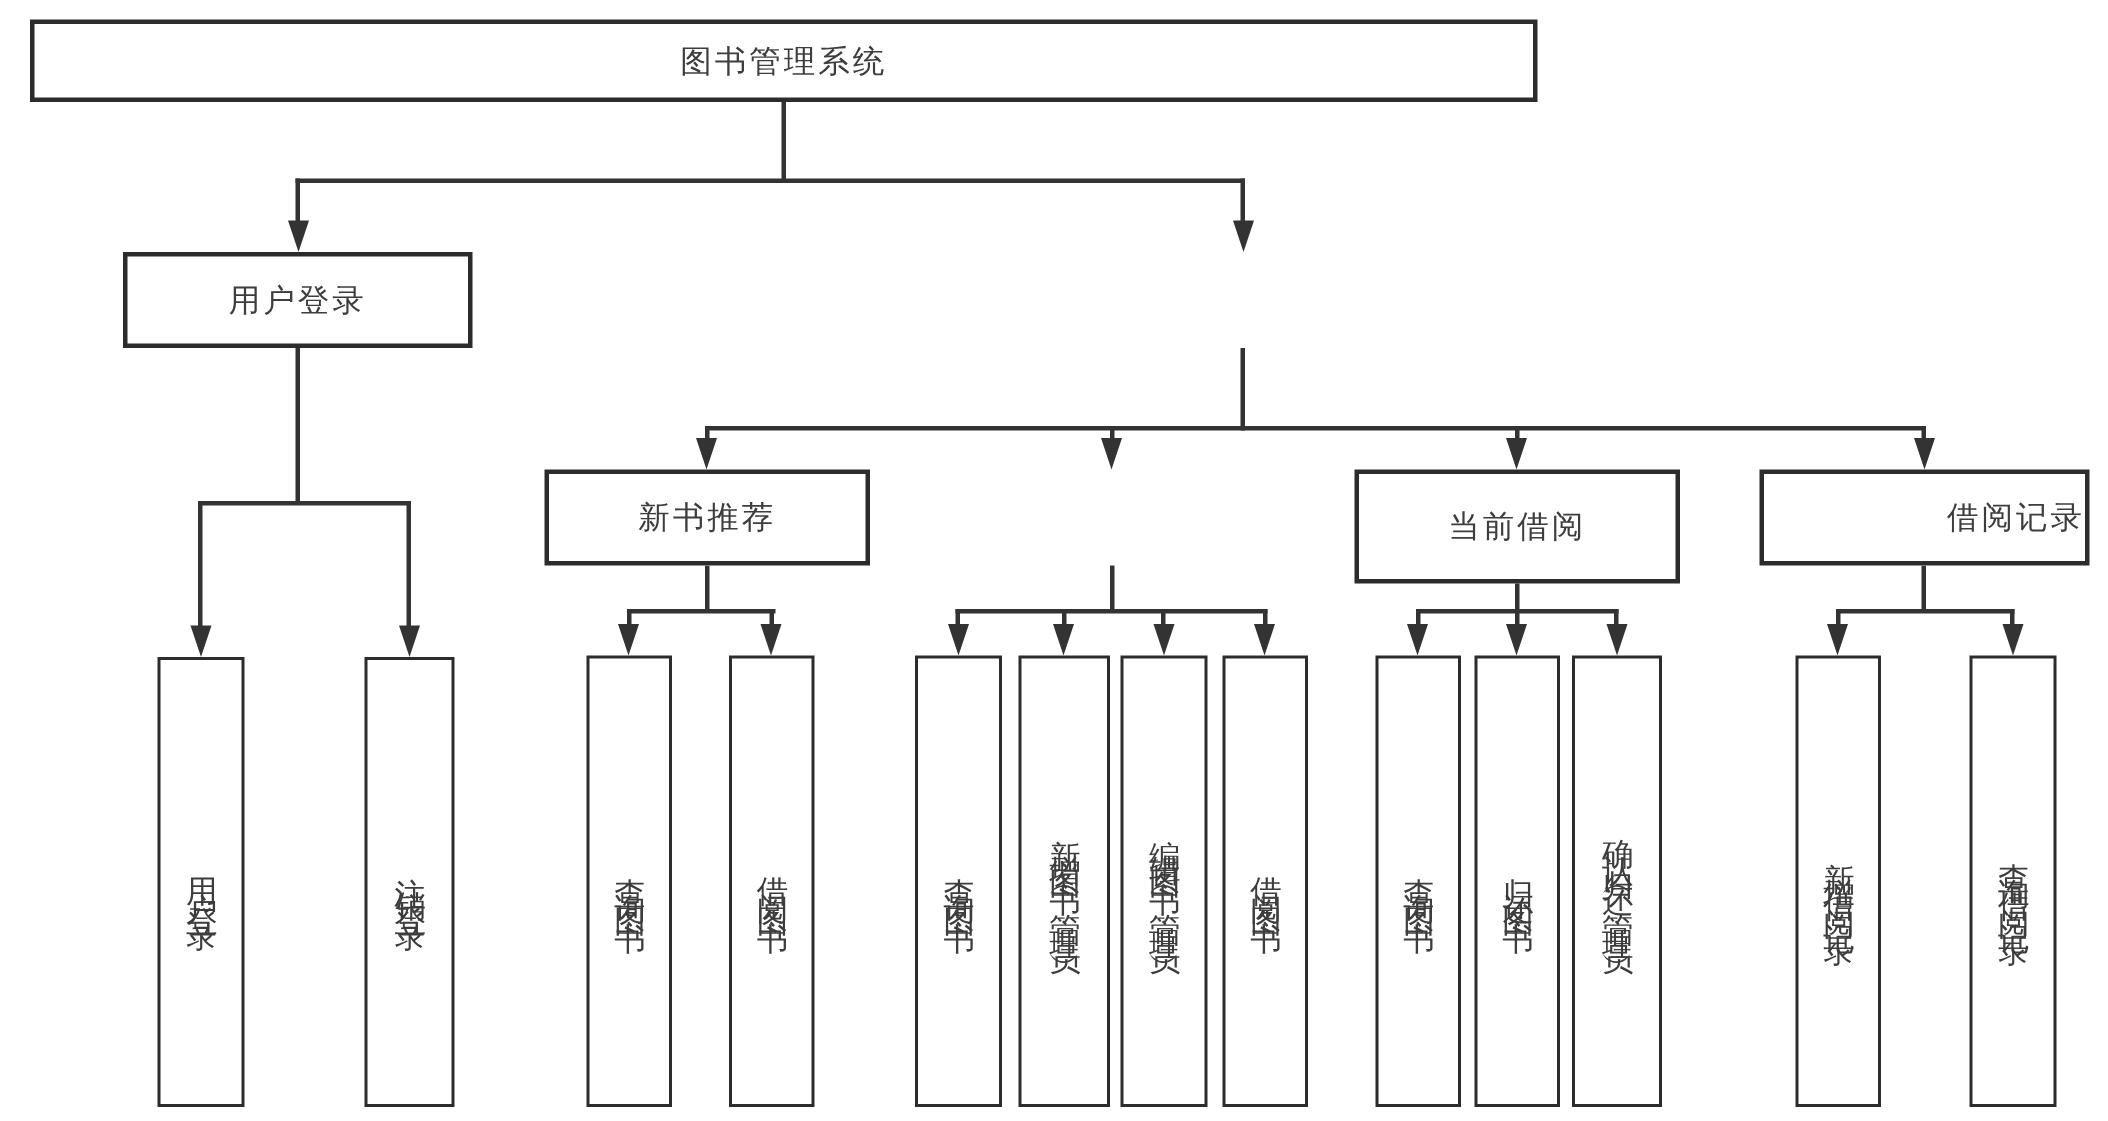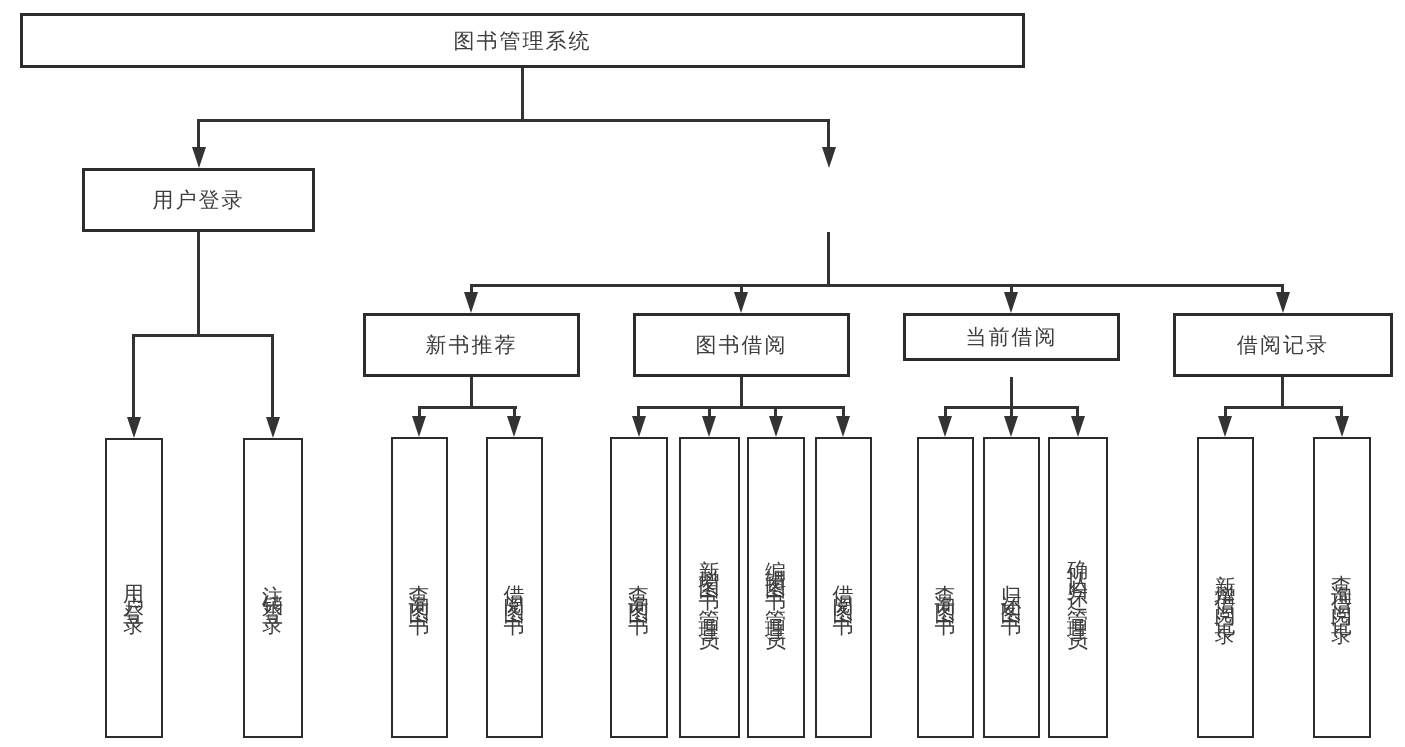--- a/index.html
+++ b/index.html
@@ -63,27 +63,24 @@
   <div class="vline" style="left:740px;top:284px;height:10px;"></div>
   <div class="arrow" style="left:734px;top:292px;"></div>
   <div class="vline" style="left:1010px;top:284px;height:10px;"></div>
   <div class="arrow" style="left:1004px;top:292px;"></div>
   <div class="vline" style="left:1281px;top:284px;height:10px;"></div>
   <div class="arrow" style="left:1276px;top:292px;"></div>
 
   <div class="box" style="left:363px;top:313px;width:217px;height:64px;">
     <span>新书推荐</span>
   </div>
-  <div class="box" style="left:633px;top:313px;width:217px;height:64px;">
-    <span>图书借阅</span>
-  </div>
-  <div class="box" style="left:903px;top:313px;width:217px;height:48px;text-align:center;">
+  <div class="box" style="left:903px;top:313px;width:217px;height:76px;text-align:center;">
     <span>当前借阅</span>
   </div>
-  <div class="box" style="left:1173px;top:313px;width:220px;height:64px;">
+  <div class="box" style="left:1173px;top:313px;width:220px;height:64px;justify-content:flex-end;">
     <span>借阅记录</span>
   </div>
 
   <div class="vline" style="left:470px;top:377px;height:31px;"></div>
   <div class="hline" style="left:418px;top:406px;width:99px;"></div>
   <div class="vline" style="left:418px;top:406px;height:11px;"></div>
   <div class="arrow" style="left:412px;top:416px;"></div>
   <div class="vline" style="left:513px;top:406px;height:11px;"></div>
   <div class="arrow" style="left:507px;top:416px;"></div>
 

